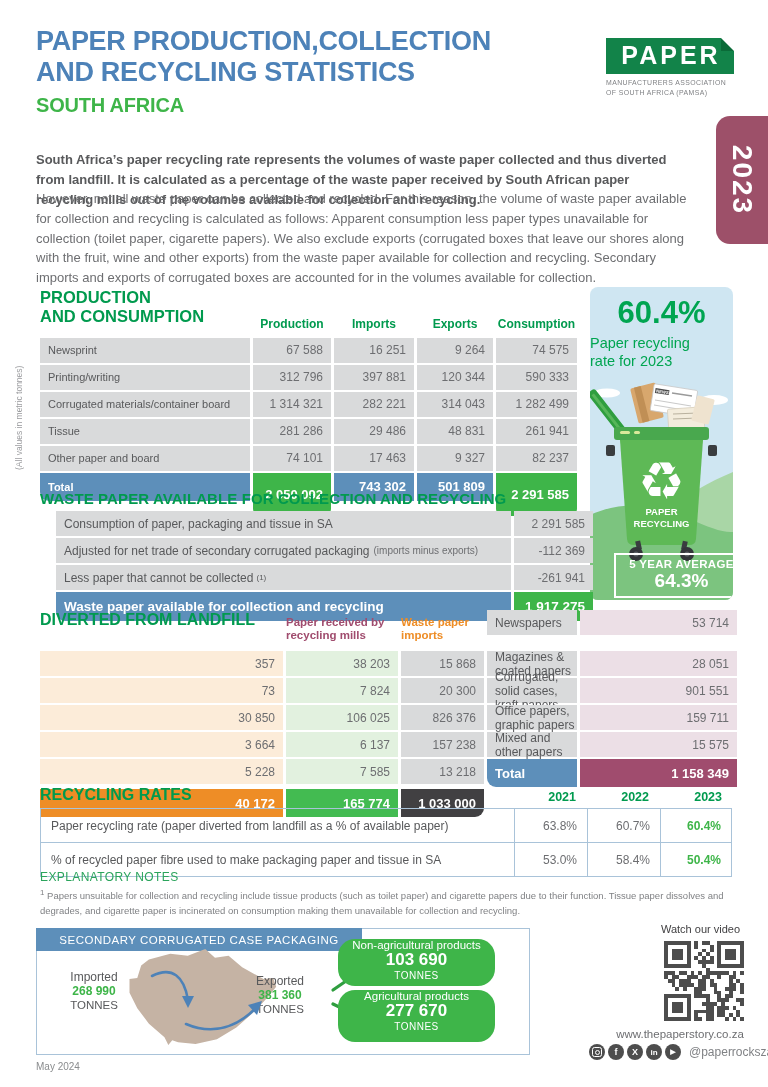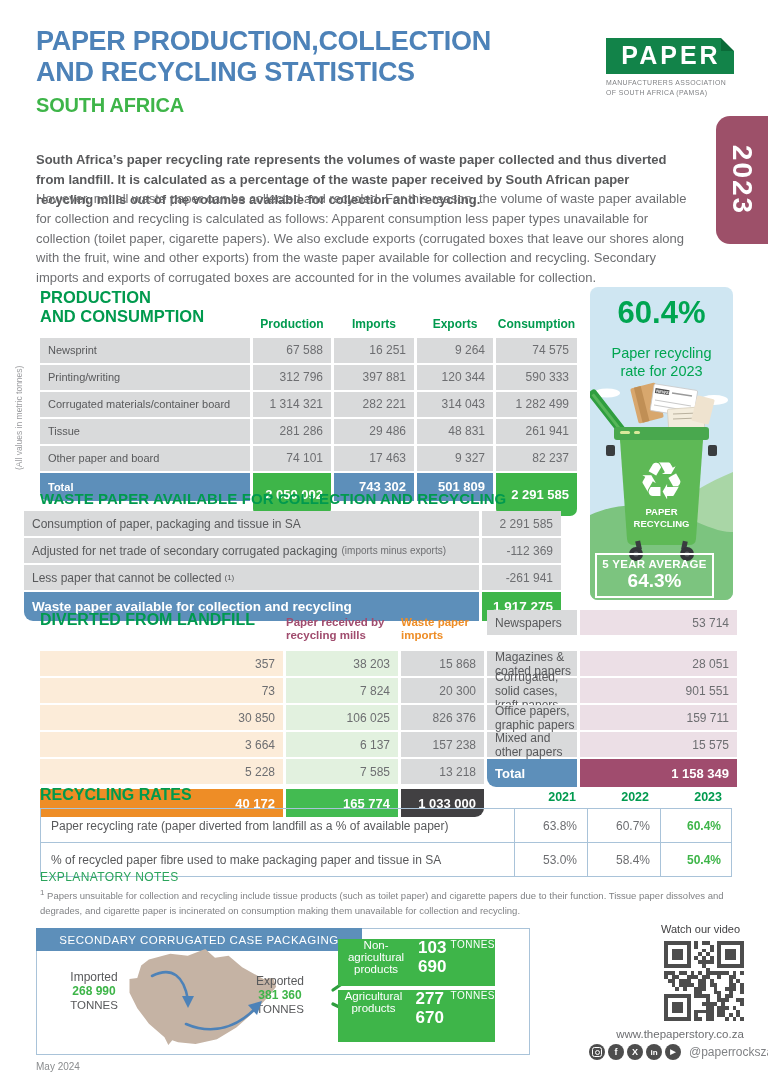--- a/index.html
+++ b/index.html
@@ -48,28 +48,28 @@
   .pgrid{left:40px;top:288px;width:537px;display:grid;grid-template-columns:210px 78px 80px 76px 81px;
     column-gap:3px;row-gap:2px;}
   .ptitle{font-size:16.5px;line-height:1.18;padding-bottom:4px;}
   .pgrid .hcell{justify-content:center;font-weight:bold;font-size:12px;color:var(--dkgreen);}
   .pgrid .lblc{font-size:11px;}
 
   
   .panel{left:590px;top:287px;width:143px;height:313px;background:var(--sky);border-radius:8px;overflow:hidden;}
   .panel svg{position:absolute;left:0;top:0;}
   .rate{position:absolute;left:0;top:8px;width:100%;text-align:center;font-size:31px;font-weight:bold;color:var(--brightgreen);}
-  .rate-cap{position:absolute;left:0;top:57px;width:100%;text-align:center;font-size:14.5px;color:var(--brightgreen);line-height:1.25;}
-  .avg-box{position:absolute;left:5px;top:266px;width:115px;border:2px solid #fff;text-align:center;color:#fff;padding:3px 0 4px;}
+  .rate-cap{position:absolute;left:0;top:47px;width:100%;font-size:14.5px;color:var(--brightgreen);line-height:1.25;}
+  .avg-box{position:absolute;left:24px;top:266px;width:115px;border:2px solid #fff;text-align:center;color:#fff;padding:3px 8px 4px;}
   .avg-box .l1{font-size:11.5px;font-weight:bold;letter-spacing:0.3px;}
   .avg-box .l2{font-size:19px;font-weight:bold;}
 
   
   .waste-title{left:40px;top:490px;font-size:15px;letter-spacing:0.1px;}
-  .wgrid{left:24px;top:511px;width:537px;display:grid;grid-template-columns:455px 79px;column-gap:3px;row-gap:2px;}
+  .wgrid{left:56px;top:511px;width:537px;display:grid;grid-template-columns:455px 79px;column-gap:3px;row-gap:2px;}
   .wgrid .lblc{font-size:12px;}
   .wnote{font-size:10px;margin-left:4px;color:var(--num);}
   .wsup{font-size:8px;vertical-align:super;margin-left:3px;}
   .wgrid .tot{font-size:13.5px;}
 
   
   .lgrid{left:40px;top:610px;width:697px;display:grid;grid-template-columns:243px 112px 83px 90px 157px;
     column-gap:3px;row-gap:2px;}
   .ltitle{font-size:16px;align-self:center;padding-bottom:14px;}
   .lh{background:none;height:auto;align-items:flex-end;padding-bottom:6px;font-weight:bold;font-size:11.5px;line-height:1.2;}
@@ -101,21 +101,21 @@
   .pack-box{left:36px;top:928px;width:492px;height:125px;border:1px solid var(--border);background:#fff;}
   .pack-banner{left:36px;top:928px;width:326px;height:23px;background:var(--steel);color:#fff;font-size:11.5px;
     display:flex;align-items:center;justify-content:center;letter-spacing:0.5px;}
   .pack-map{left:100px;top:946px;}
   .pk-lbl{font-size:12px;color:var(--label);line-height:1.2;}
   .pk-val{font-size:12px;font-weight:bold;color:var(--green);line-height:1.25;}
   .pk-unit{font-size:11.5px;color:var(--label);line-height:1.2;}
   .imported{left:38px;top:970px;width:112px;text-align:center;}
   .exported{left:227px;top:974px;width:106px;text-align:center;}
   .gbox{left:338px;width:157px;background:var(--green);color:#fff;text-align:center;
-    display:flex;flex-direction:row;justify-content:flex-start;}
+    display:flex;flex-direction:column;justify-content:flex-start;border-radius:17px;}
   .gbox .gl{font-size:11.5px;}
   .gbox .gv{font-size:17px;font-weight:bold;line-height:1.1;}
   .gbox .gu{font-size:10px;letter-spacing:0.5px;}
   .gbox1{top:939px;height:47px;}
   .gbox2{top:990px;height:52px;}
   .arrows{left:36px;top:928px;pointer-events:none;}
   .date{left:36px;top:1061px;font-size:10px;color:#8a8c8e;}
 
   
   .video-label{left:648px;top:923px;width:105px;text-align:center;font-size:11px;color:#414042;}

